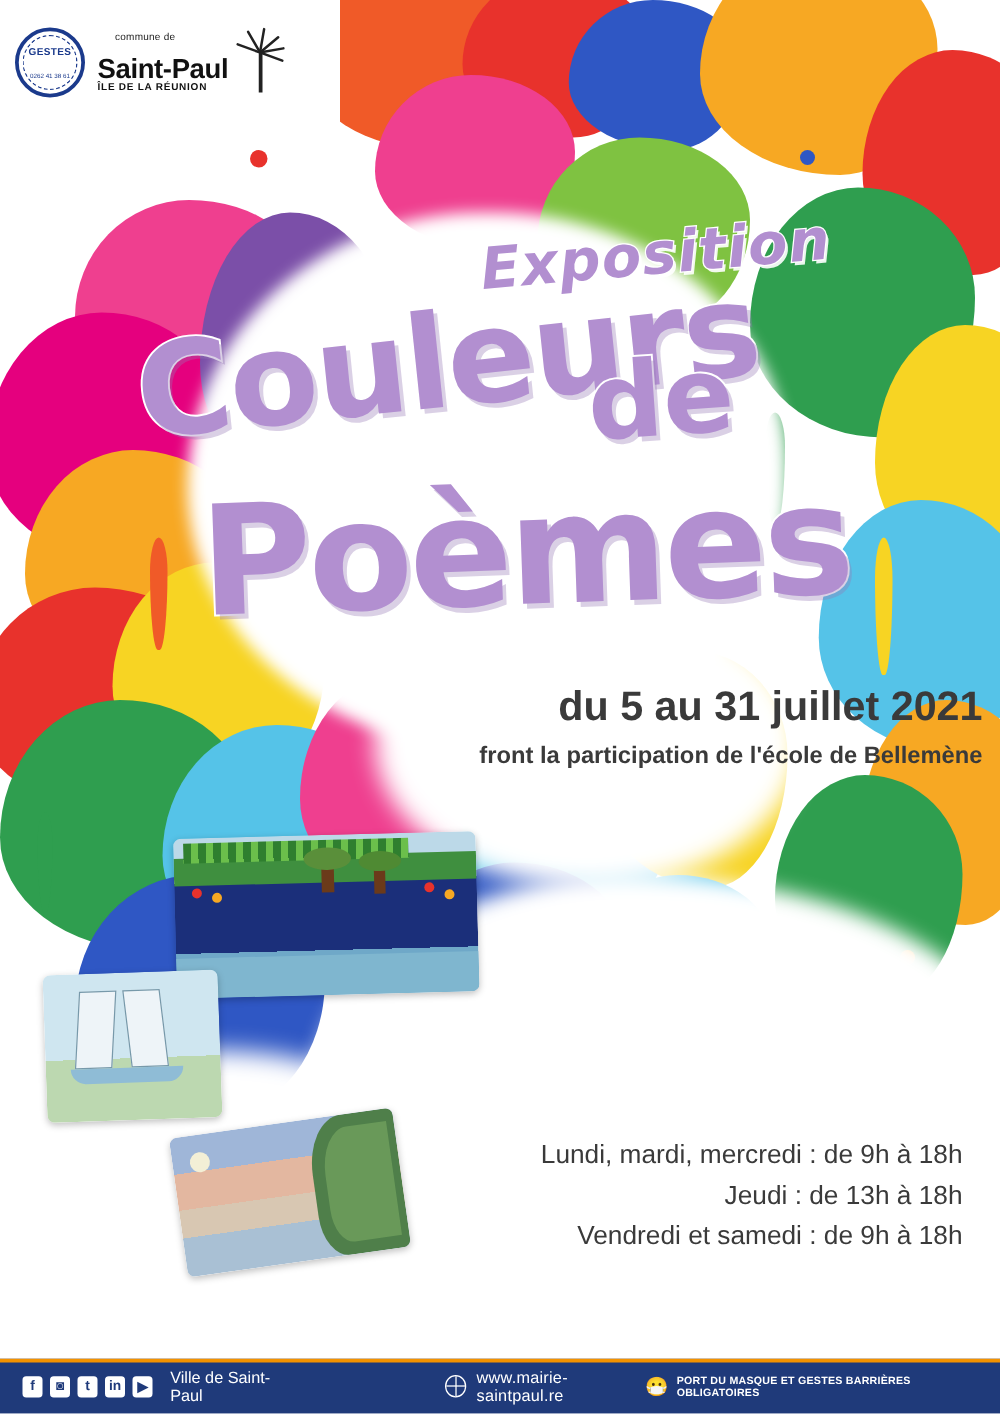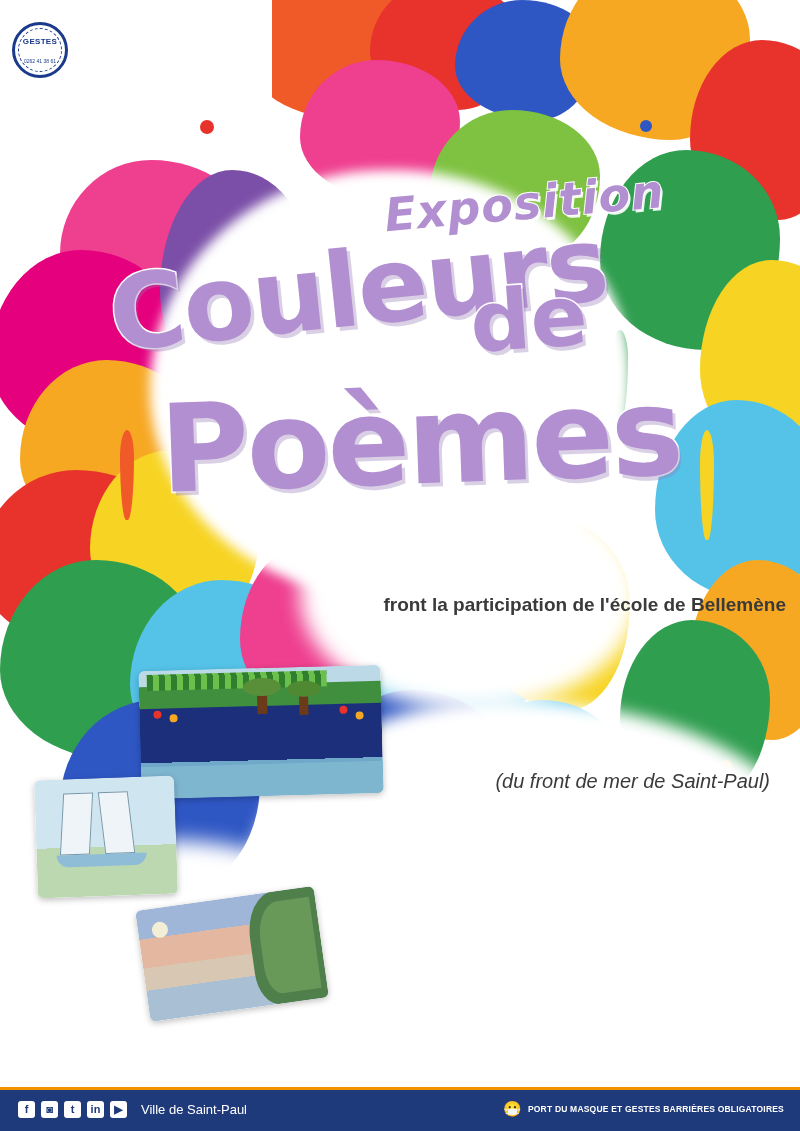--- a/index.html
+++ b/index.html
@@ -247,27 +247,46 @@
     <div class="white-core2"></div>
     <div class="white-bottom"></div>
     <div class="white-left-bottom"></div>
   </div>
 
   <div class="logo-panel">
     <div class="cedaace">
       <div class="c-name">GESTES</div>
       <div class="c-sub">0262 41 38 61</div>
     </div>
+    <div class="sp-logo">
+      <div class="sp-commune">commune de</div>
+      <div style="display:flex;align-items:flex-end;">
+        <div>
+          <div class="sp-name">Saint-Paul</div>
+          <div class="sp-island">ÎLE DE LA RÉUNION</div>
+        </div>
+        <div class="sp-tree">
+          <div class="trunk"></div>
+          <div class="frond" style="transform:rotate(-160deg);"></div>
+          <div class="frond" style="transform:rotate(-120deg);"></div>
+          <div class="frond" style="transform:rotate(-80deg);"></div>
+          <div class="frond" style="transform:rotate(-40deg);"></div>
+          <div class="frond" style="transform:rotate(-10deg);"></div>
+          <div class="frond" style="transform:rotate(20deg);"></div>
+        </div>
+      </div>
+    </div>
   </div>
 
   <div class="title-expo">Exposition</div>
   <div class="title-main title-couleurs">Couleurs</div>
   <div class="title-main title-de">de</div>
   <div class="title-main title-poemes">Poèmes</div>
 
+  <div class="dates">du 5 au 31 juillet 2021</div>
   <div class="participation">front la participation de l'école de Bellemène</div>
 
   <div class="art art-1">
     <div class="art-inner" style="background:
         linear-gradient(#bcd9e8 0 28%, #1b2f7a 28% 72%, #6fa8c8 72% 100%);"></div>
     <div style="position:absolute;left:0;top:16px;width:100%;height:22px;background:#3f8f3f;"></div>
     <div style="position:absolute;left:8px;top:4px;width:180px;height:16px;background:repeating-linear-gradient(90deg,#2f7f2f 0 6px,#6bbf4b 6px 12px);"></div>
     <div style="position:absolute;left:118px;top:18px;width:10px;height:28px;background:#6b3a1a;"></div>
     <div style="position:absolute;left:104px;top:10px;width:38px;height:18px;border-radius:50%;background:#5a8f3a;"></div>
     <div style="position:absolute;left:160px;top:22px;width:9px;height:26px;background:#6b3a1a;"></div>
@@ -287,34 +306,42 @@
   </div>
 
   <div class="art art-3">
     <div class="art-inner" style="background:linear-gradient(#9fb6d8 0 26%,#e3b7a0 26% 52%,#d8c7b2 52% 72%,#a9c0d4 72% 100%);"></div>
     <div style="position:absolute;right:0;top:0;width:70px;height:112px;background:#4f7f4a;border-radius:40% 0 0 30%;"></div>
     <div style="position:absolute;right:6px;top:10px;width:54px;height:92px;background:#6fa05c;border-radius:40% 0 0 30%;opacity:.8;"></div>
     <div style="position:absolute;left:14px;top:14px;width:16px;height:16px;border-radius:50%;background:#f3efd6;"></div>
   </div>
 
   <div class="venue">
-    <div class="v3">(du front de mer de Saint-Paul)</div>
-  </div>
-
+  </div>
+
+  <div class="hours">
+    <div>Lundi, mardi, mercredi : de 9h à 18h</div>
+    <div>Jeudi : de 13h à 18h</div>
+    <div>Vendredi et samedi : de 9h à 18h</div>
+  </div>
 
 
   <div class="footer">
     <div class="accent"></div>
     <div class="social">
       <span class="sq fb">f</span>
       <span class="sq ig">◙</span>
       <span class="sq tw">t</span>
       <span class="sq li">in</span>
       <span class="sq yt">▶</span>
       <span class="city-name">Ville de Saint-Paul</span>
     </div>
+    <div class="web">
+      <span class="globe"></span>
+      <span class="url">www.mairie-saintpaul.re</span>
+    </div>
     <div class="mask-note">
       <span class="mask-ico">😷</span>
       <span class="mask-txt">PORT DU MASQUE ET GESTES BARRIÈRES OBLIGATOIRES</span>
     </div>
   </div>
 
 </div>
 
 </body></html>

